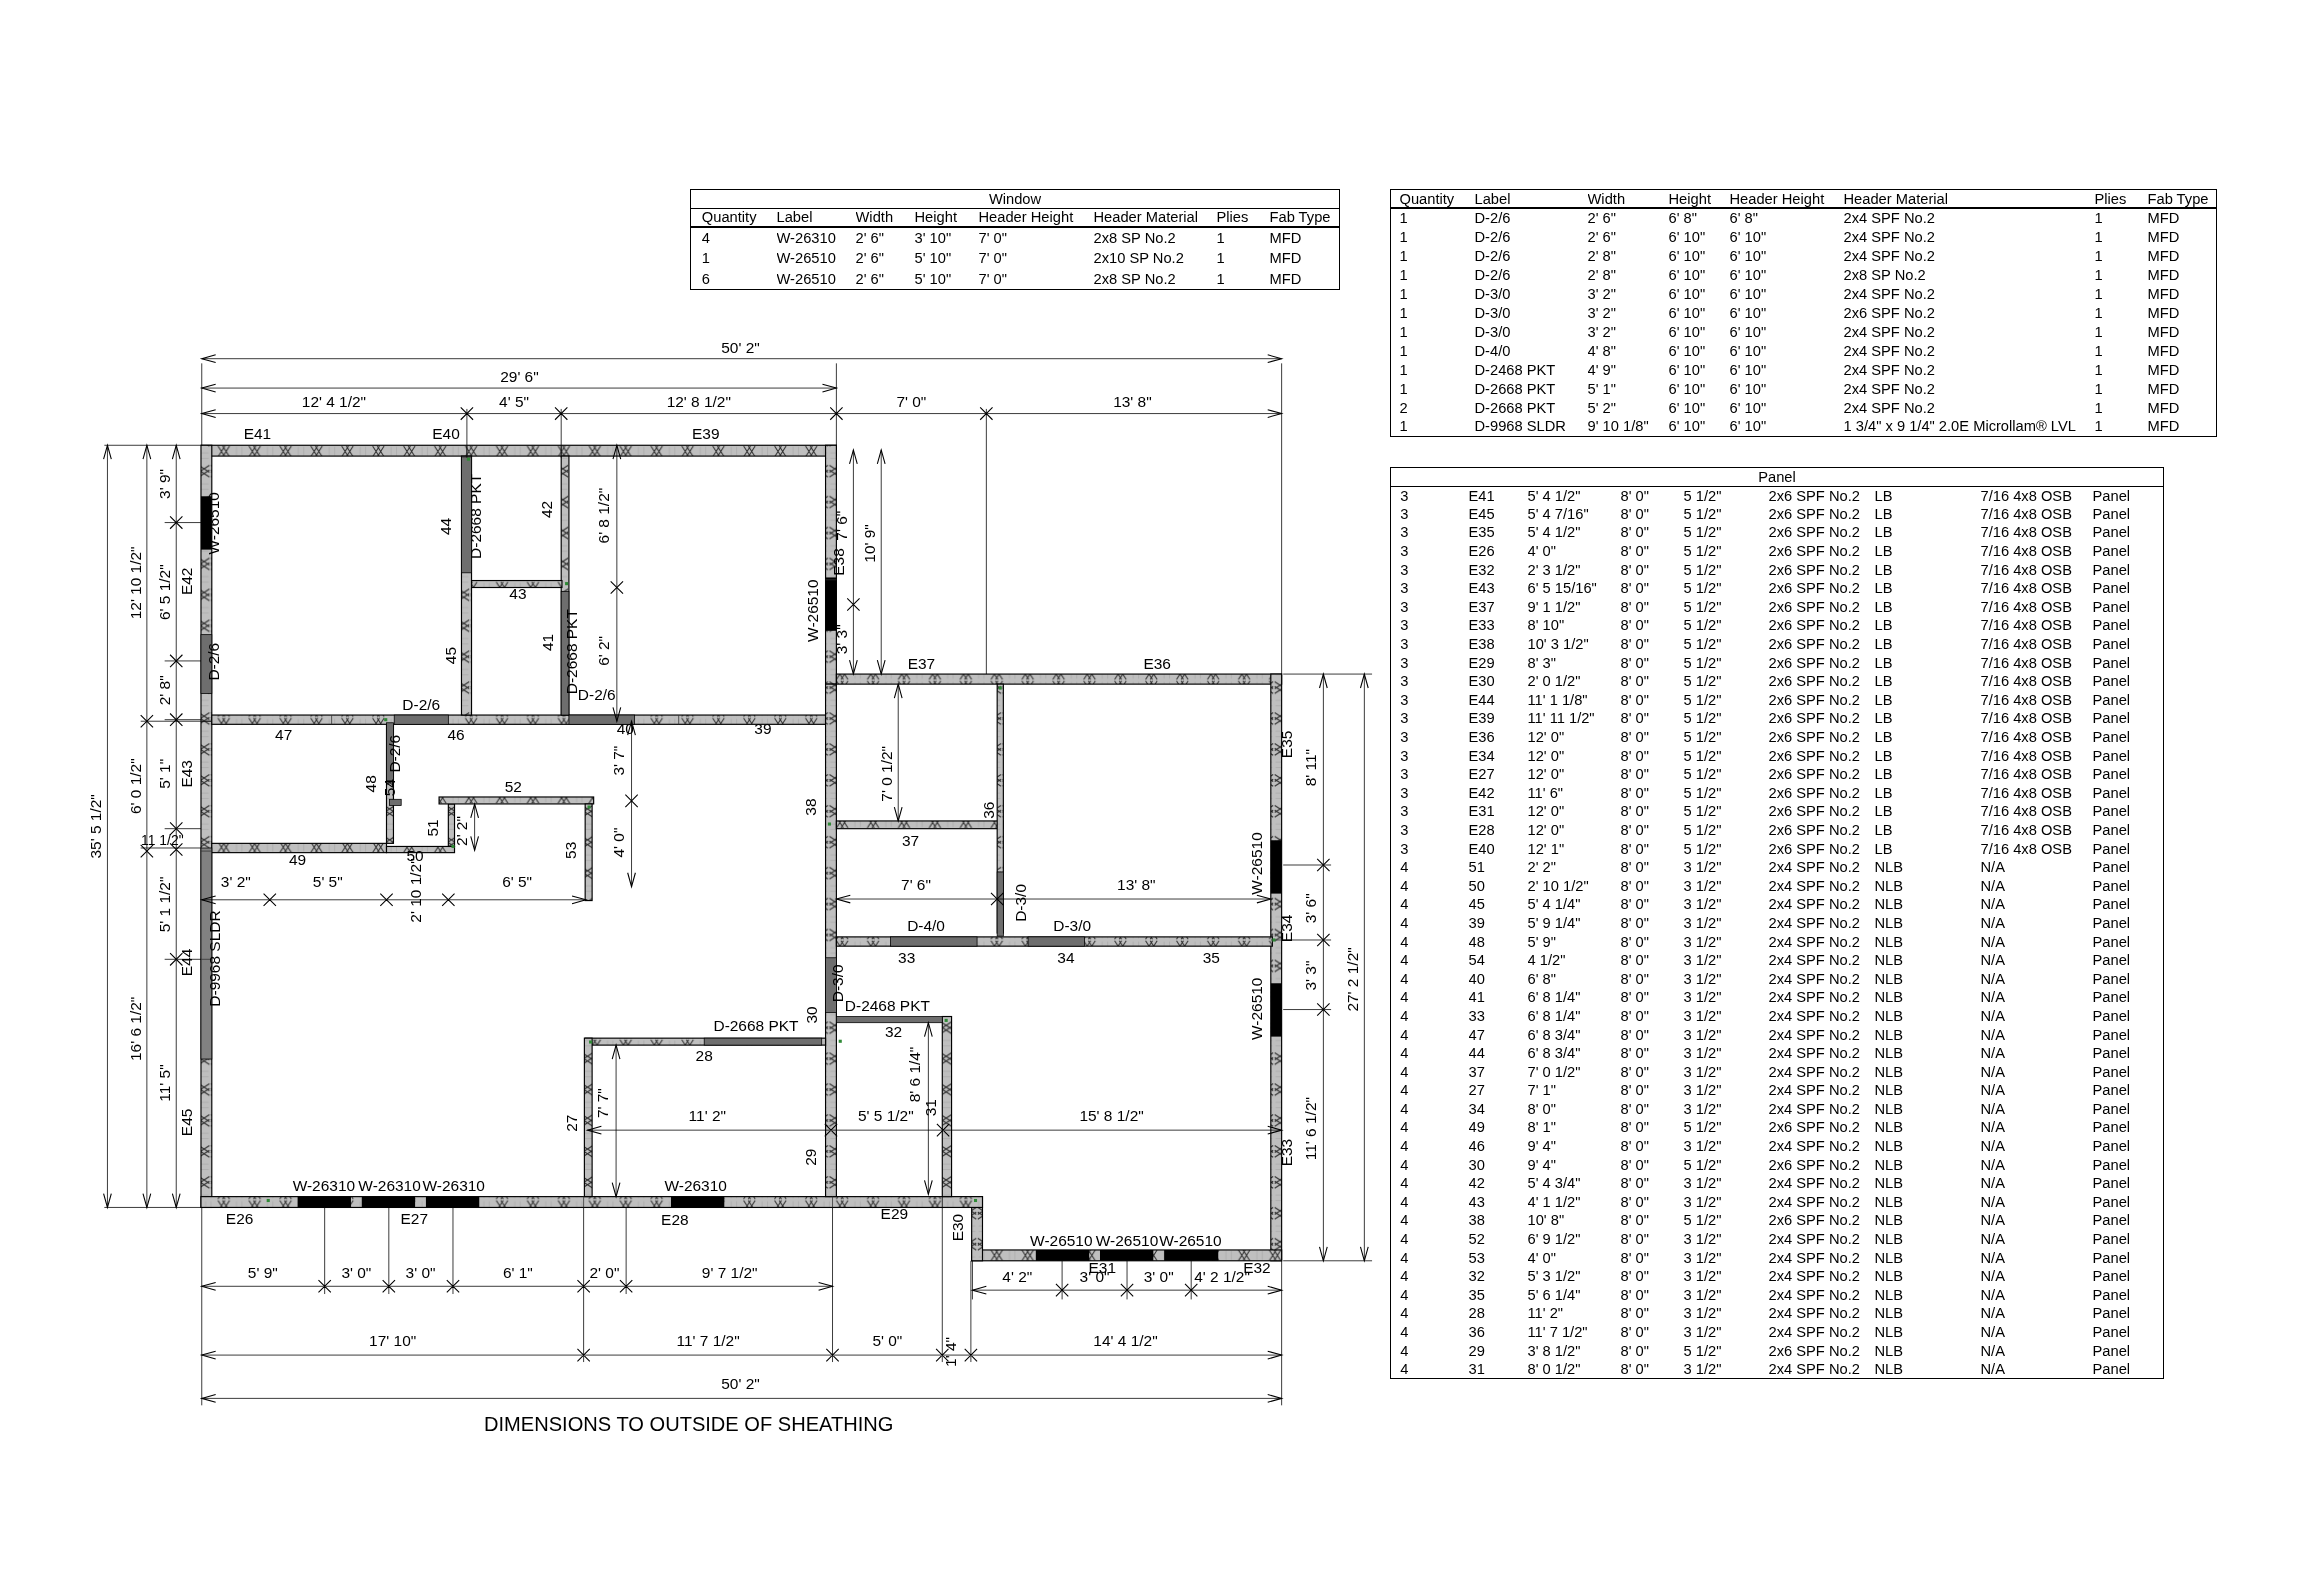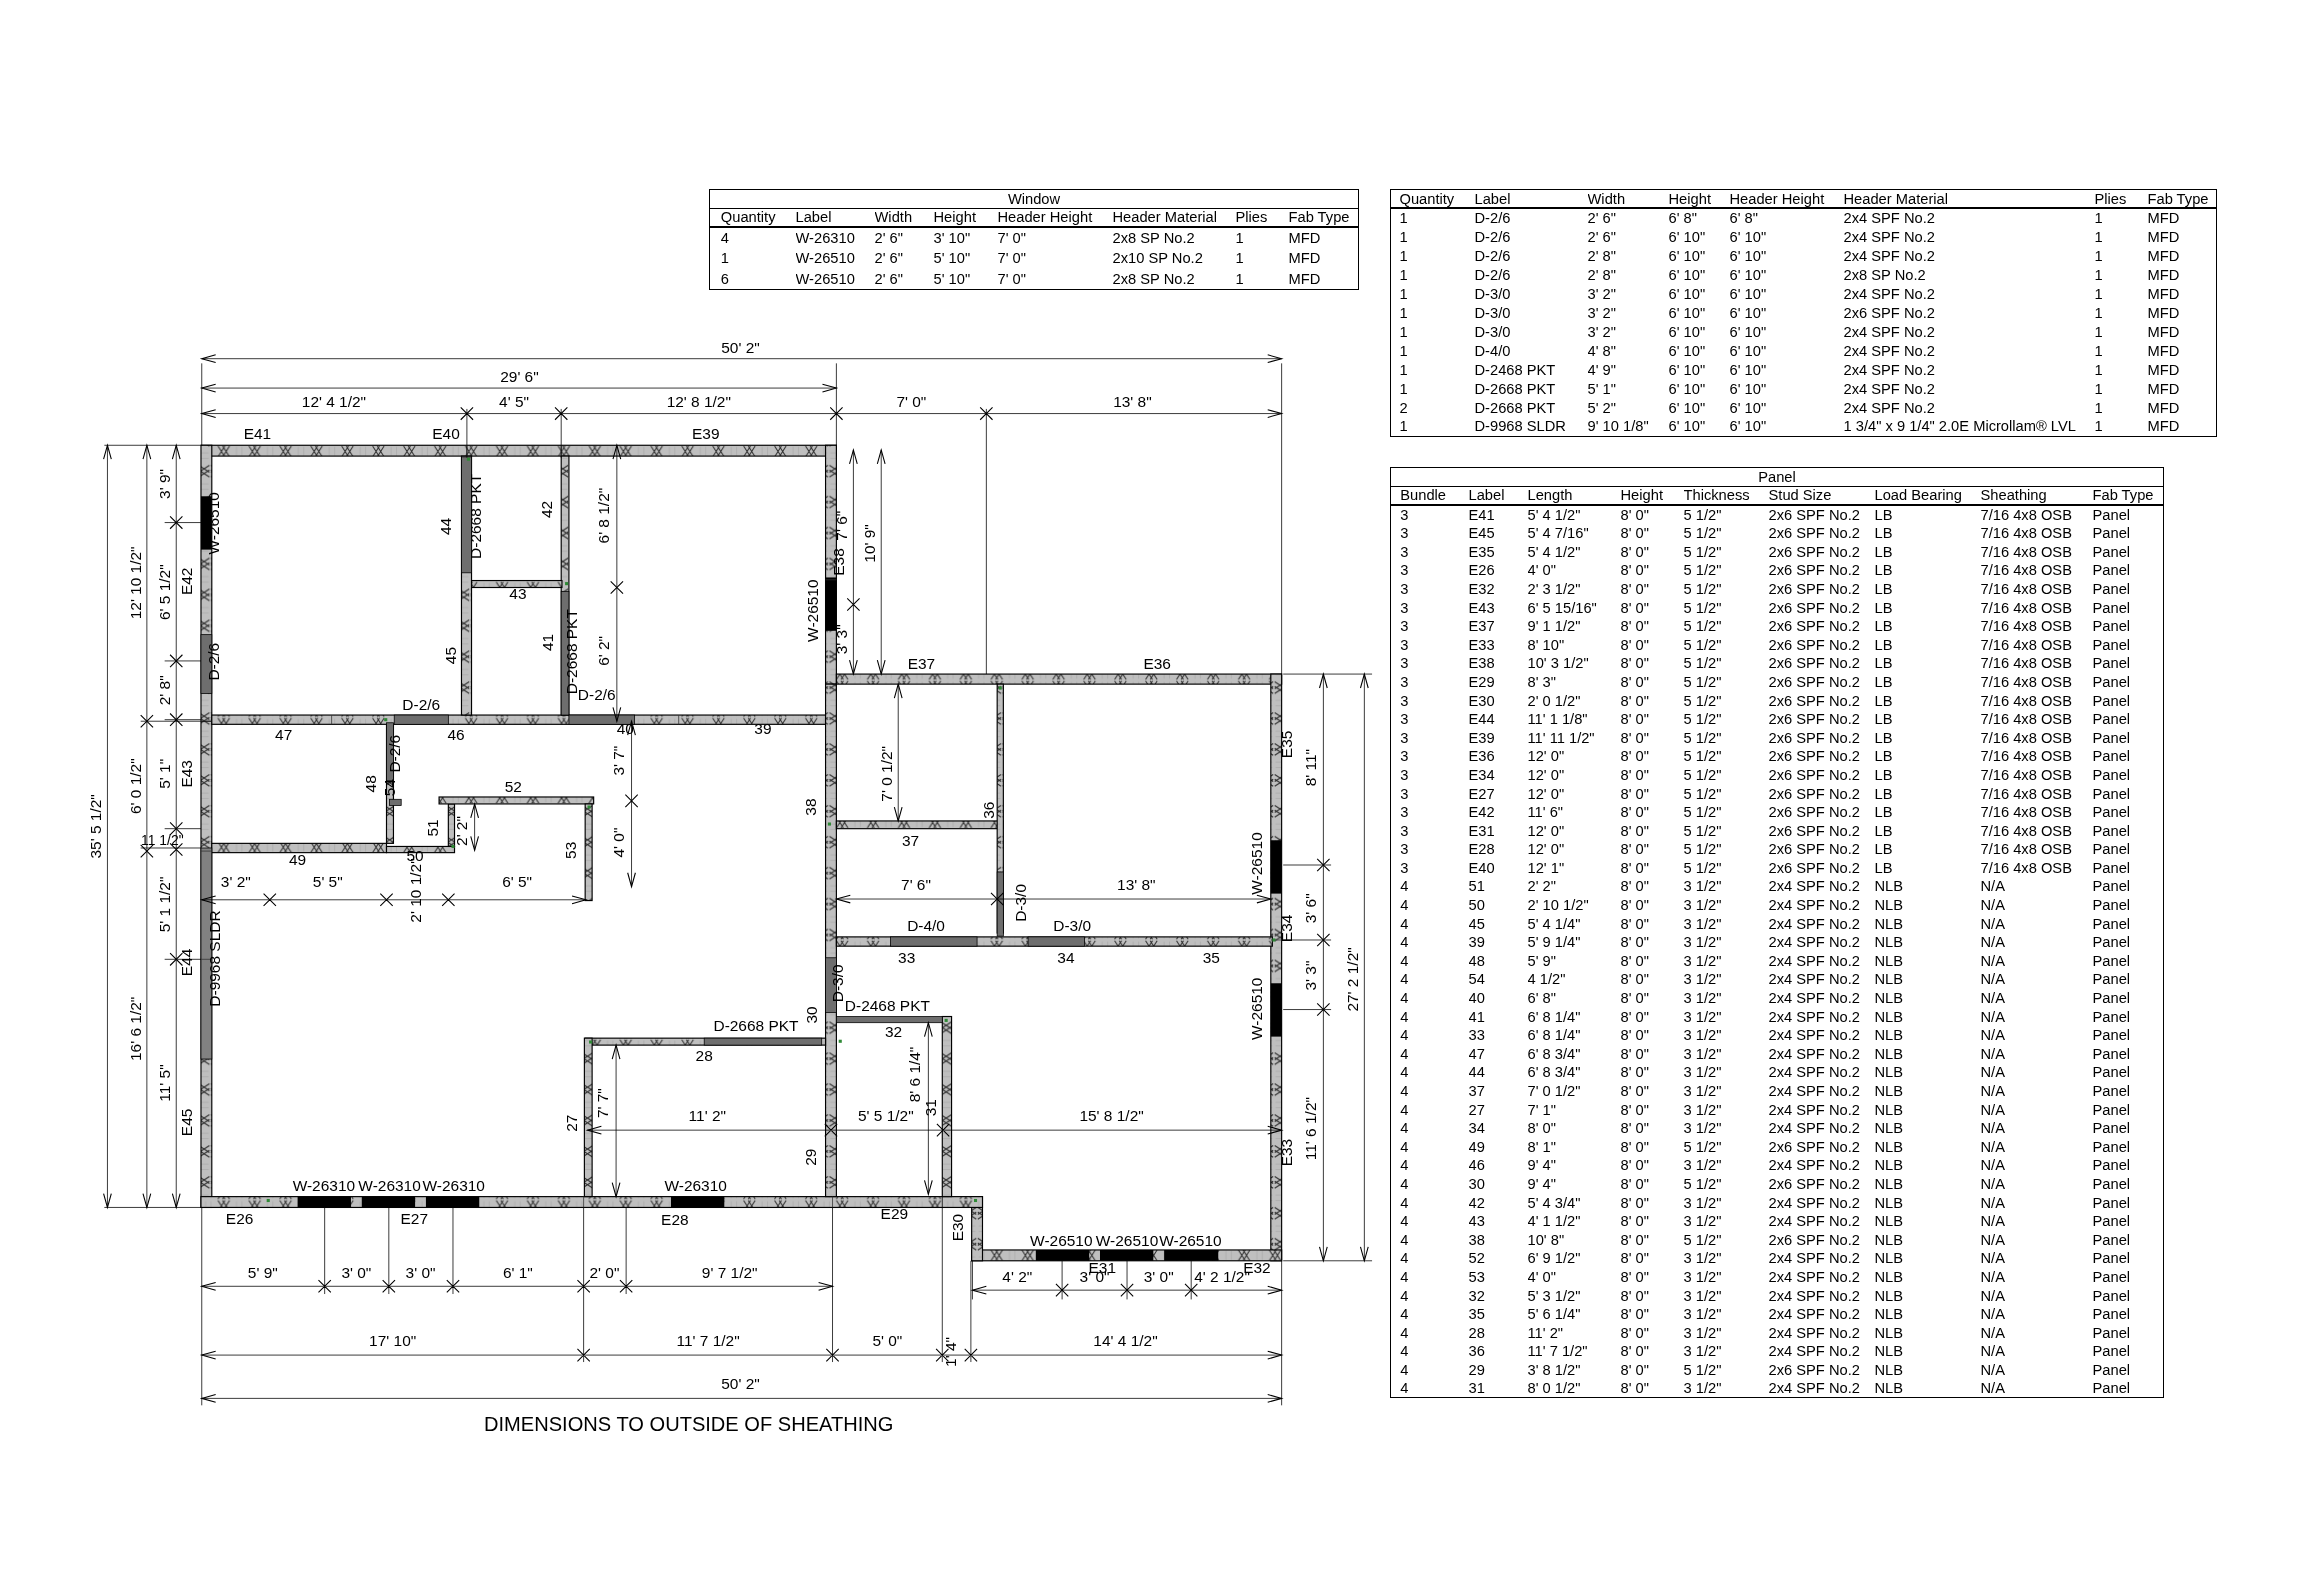--- a/index.html
+++ b/index.html
@@ -352,21 +352,21 @@
 <text x="1672" y="963" font-size="20" text-anchor="middle" transform="rotate(-90 1672 963)">E35</text>
 <text x="1672" y="1201" font-size="20" text-anchor="middle" transform="rotate(-90 1672 1201)">E34</text>
 <text x="1672" y="1491" font-size="20" text-anchor="middle" transform="rotate(-90 1672 1491)">E33</text>
 <text x="1633" y="1117" font-size="20" text-anchor="middle" transform="rotate(-90 1633 1117)">W-26510</text>
 <text x="1633" y="1305" font-size="20" text-anchor="middle" transform="rotate(-90 1633 1305)">W-26510</text>
 
 <text x="891" y="1851" font-size="26" text-anchor="middle">DIMENSIONS TO OUTSIDE OF SHEATHING</text>
 </g>
   </svg>
 
-<table class="tbl" style="left:709px;top:189px;width:648px">
+<table class="tbl" style="left:690px;top:189px;width:648px">
     <colgroup>
       <col style="width:86px">
       <col style="width:79px">
       <col style="width:59px">
       <col style="width:64px">
       <col style="width:115px">
       <col style="width:123px">
       <col style="width:53px">
       <col style="width:70px">
 </colgroup>
@@ -571,31 +571,20 @@
       <col style="width:85px">
       <col style="width:106px">
       <col style="width:106px">
       <col style="width:112px">
       <col style="width:71px">
 </colgroup>
     <tbody>
       <tr class="ttl" style="height:18.5px">
         <td colspan="9">Panel</td>
       </tr>
-<tr class="hdr" style="height:19.3px">
-        <td style="padding-left:9.3px">Bundle</td>
-        <td style="padding-left:0px">Label</td>
-        <td style="padding-left:0px">Length</td>
-        <td style="padding-left:0px">Height</td>
-        <td style="padding-left:0px">Thickness</td>
-        <td style="padding-left:0px">Stud Size</td>
-        <td style="padding-left:0px">Load Bearing</td>
-        <td style="padding-left:0px">Sheathing</td>
-        <td style="padding-left:0px">Fab Type</td>
-      </tr>
 <tr style="height:18.6px">
         <td style="padding-left:9.3px">3</td>
         <td style="padding-left:0px">E41</td>
         <td style="padding-left:0px">5' 4 1/2"</td>
         <td style="padding-left:0px">8' 0"</td>
         <td style="padding-left:0px">5 1/2"</td>
         <td style="padding-left:0px">2x6 SPF No.2</td>
         <td style="padding-left:0px">LB</td>
         <td style="padding-left:0px">7/16 4x8 OSB</td>
         <td style="padding-left:0px">Panel</td>

